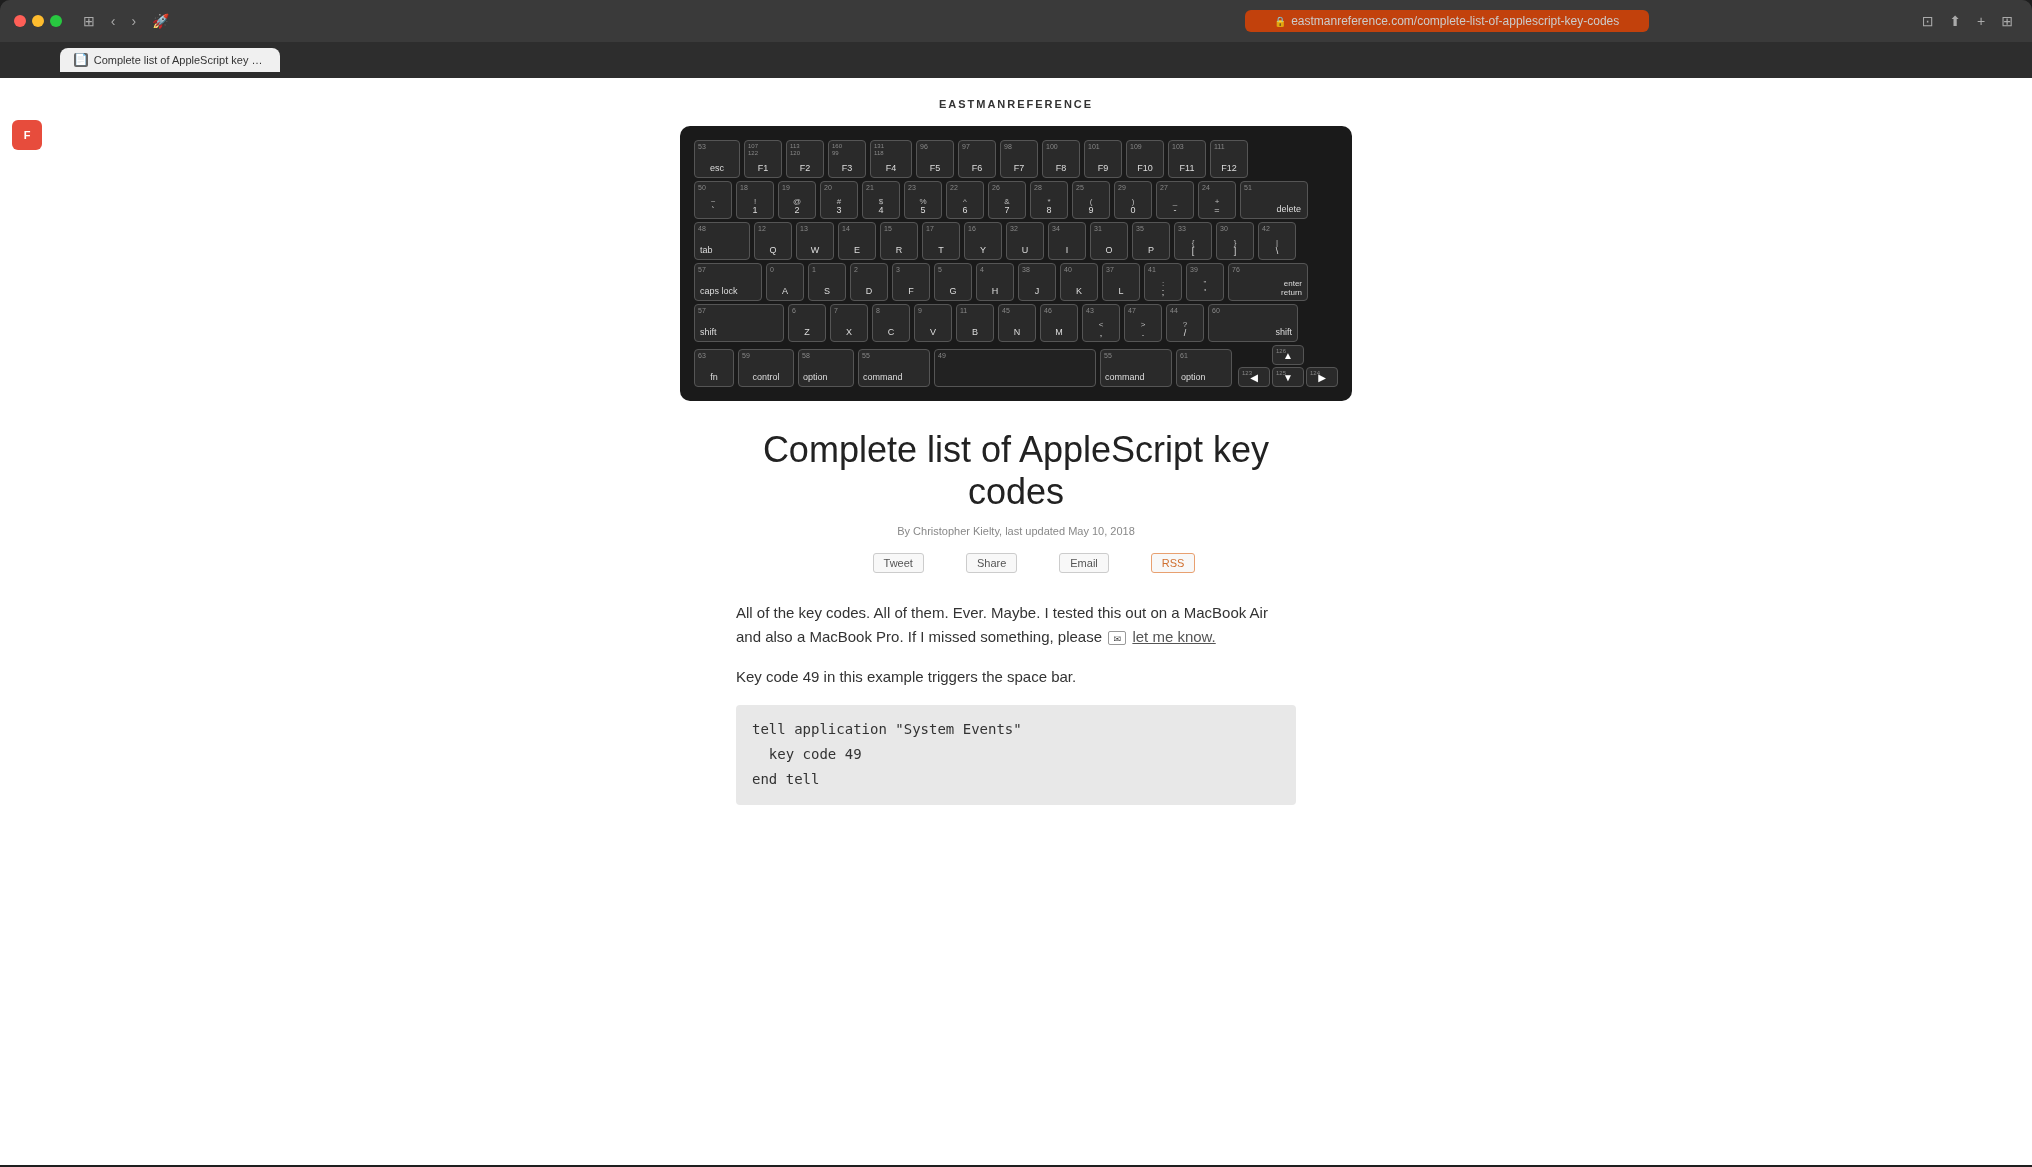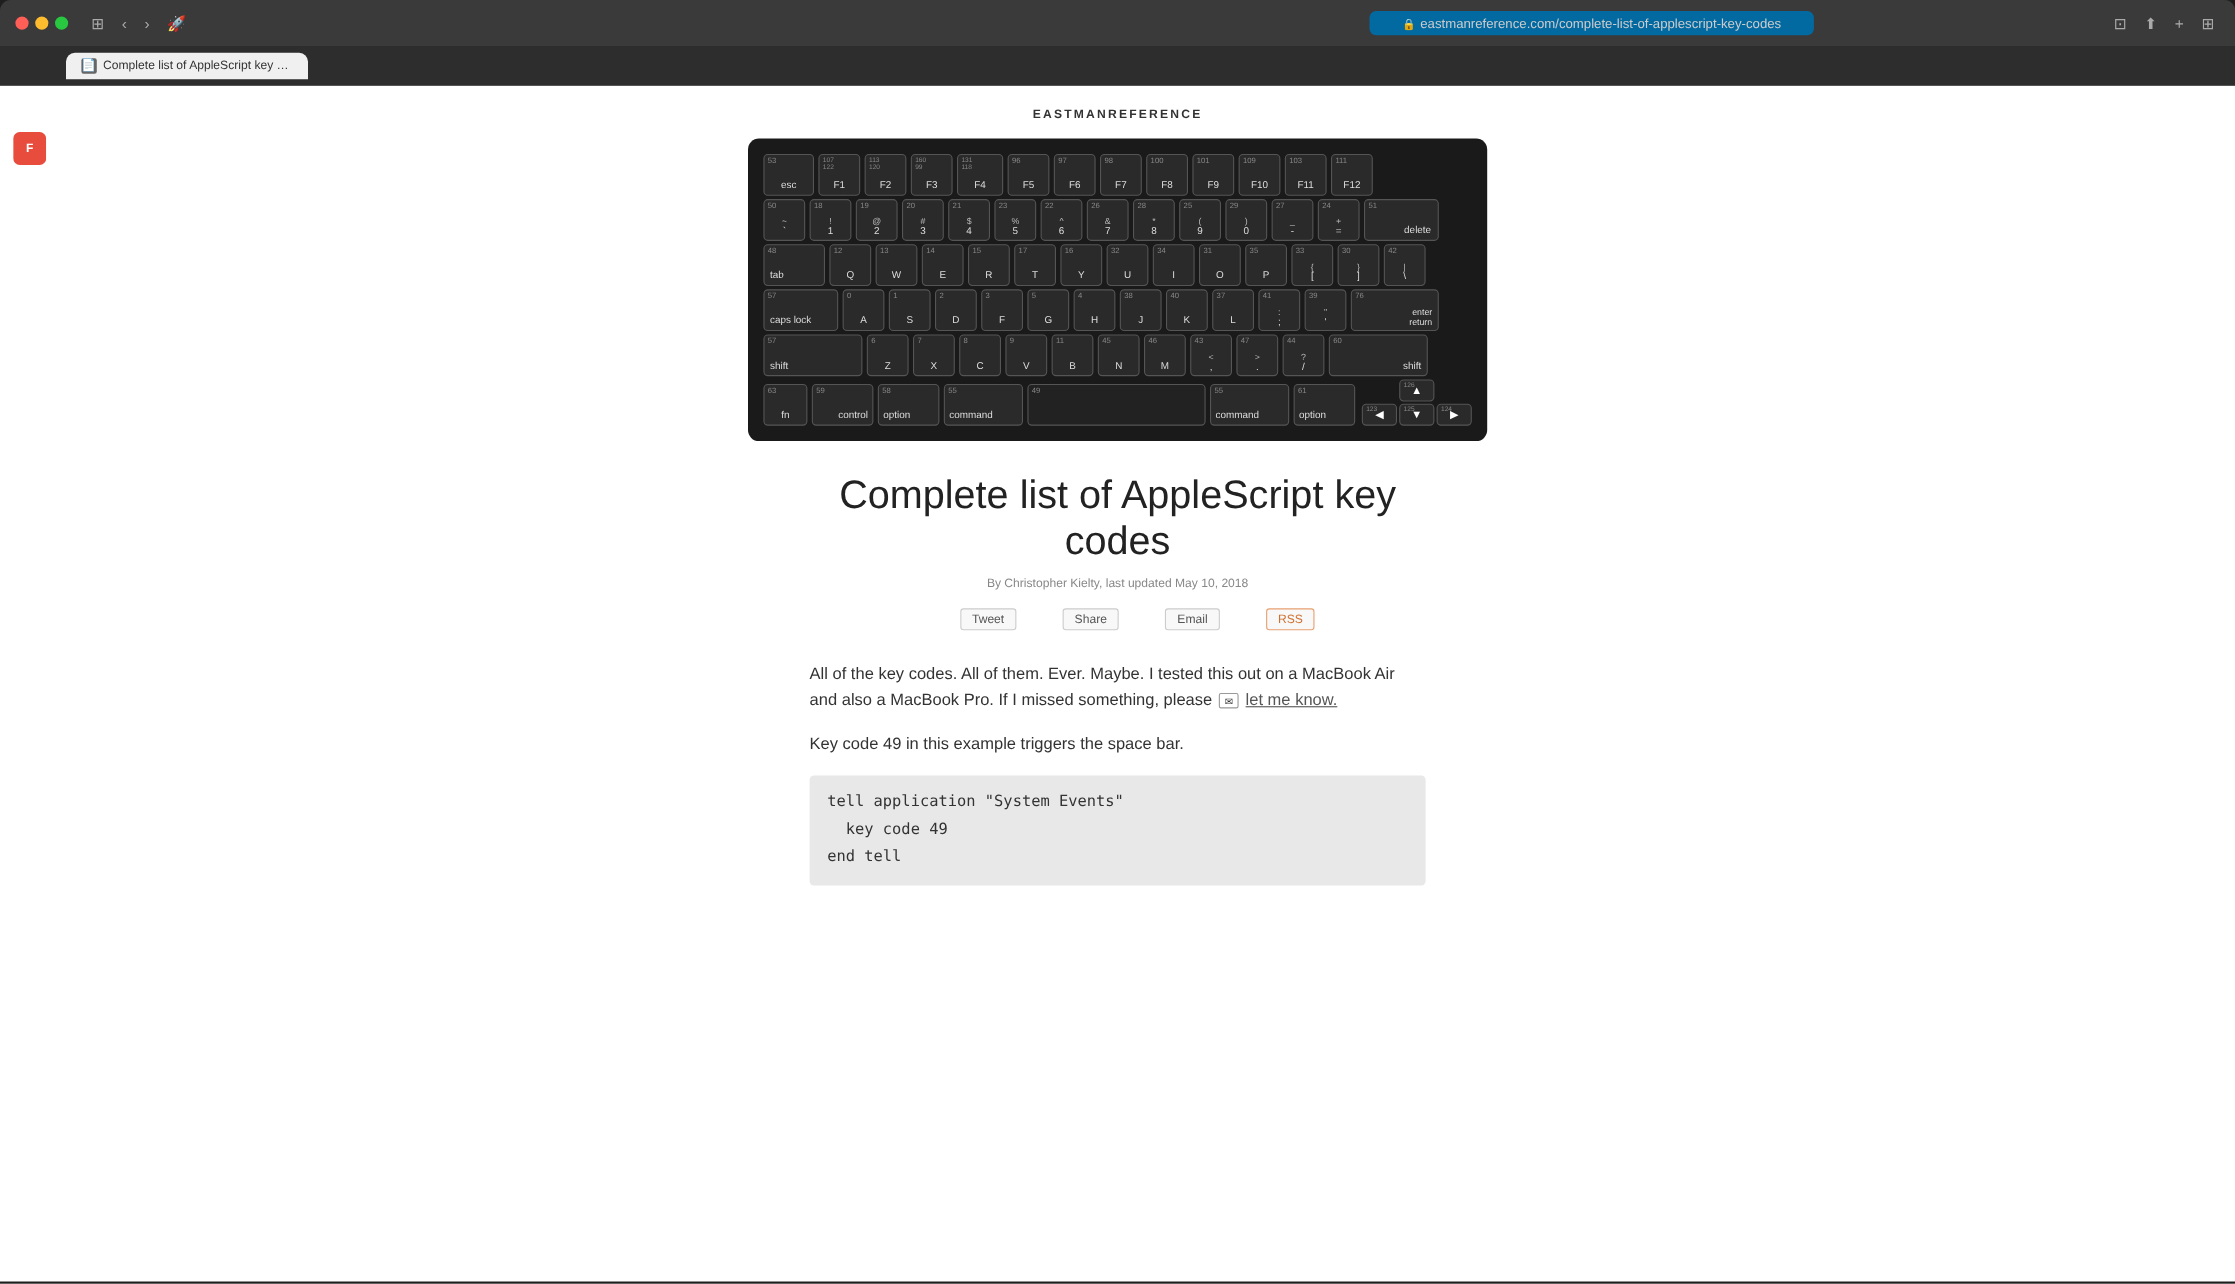--- a/index.html
+++ b/index.html
@@ -50,21 +50,21 @@
       padding: 2px 5px;
       border-radius: 3px;
     }
     .address-bar-container {
       flex: 1;
       display: flex;
       justify-content: center;
       align-items: center;
     }
     .address-bar {
-      background: #0369a1;
+      background: #c2410c;
       border-radius: 6px;
       padding: 4px 30px;
       color: #ccc;
       font-size: 12px;
       min-width: 340px;
       text-align: left;
       position: relative;
     }
     .address-bar::before {
       content: '🔒';
@@ -601,21 +601,21 @@
           <span class="key-code">60</span>
           <span class="key-label">shift</span>
         </div>
       </div>
 
       <div class="key-row" style="align-items:flex-end;">
         <div class="key" style="min-width:40px;">
           <span class="key-code">63</span>
           <span class="key-label">fn</span>
         </div>
-        <div class="key" style="min-width:56px;align-items:flex-end;padding-left:4px;">
+        <div class="key" style="min-width:56px;align-items:center;padding-left:4px;">
           <span class="key-code">59</span>
           <span class="key-label">control</span>
         </div>
         <div class="key" style="min-width:56px;align-items:flex-start;padding-left:4px;">
           <span class="key-code">58</span>
           <span class="key-label">option</span>
         </div>
         <div class="key" style="min-width:72px;align-items:flex-start;padding-left:4px;">
           <span class="key-code">55</span>
           <span class="key-label">command</span>

